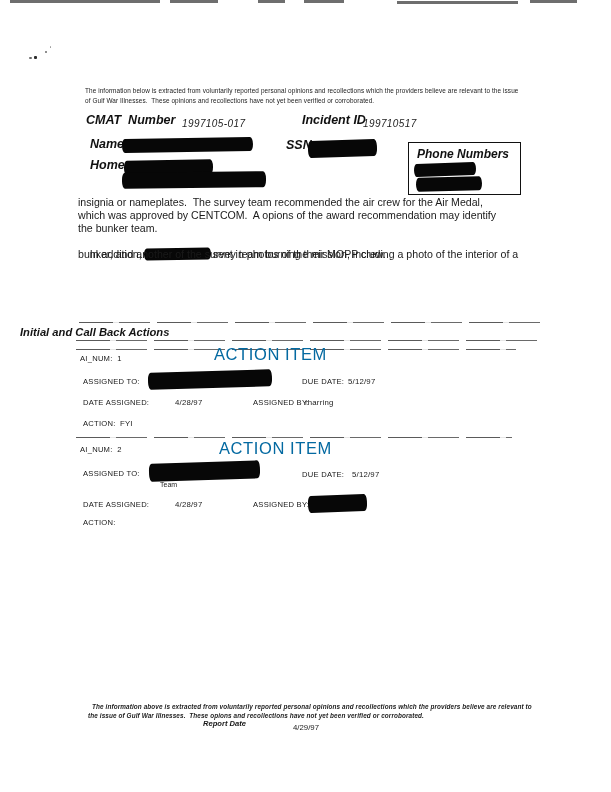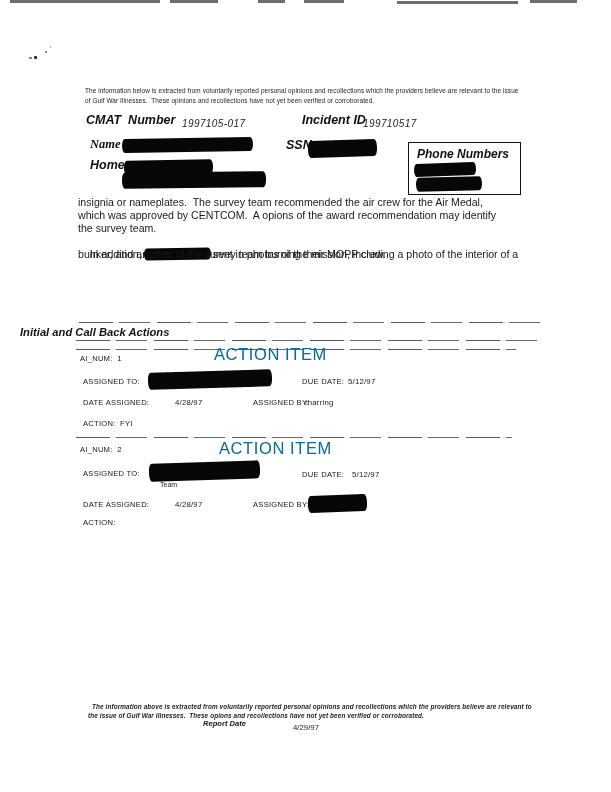--- a/index.html
+++ b/index.html
@@ -52,38 +52,38 @@
   <div class="speck" style="left:50px;top:46px;width:1px;height:2px;background:#9a9a9a;"></div>
 
   <div class="abs smallprint pre" style="left:85px;top:86px;">The information below is extracted from voluntarily reported personal opinions and recollections which the providers believe are relevant to the issue</div>
   <div class="abs smallprint pre" style="left:85px;top:95.5px;">of Gulf War Illnesses.  These opinions and recollections have not yet been verified or corroborated.</div>
 
   <div class="abs fieldlbl pre" style="left:86px;top:113px;text-align:right;">CMAT  Number</div>
   <div class="abs fieldval" style="left:182px;top:118px;">1997105-017</div>
   <div class="abs fieldlbl" style="left:302px;top:113px;">Incident ID</div>
   <div class="abs fieldval" style="left:363px;top:118px;">199710517</div>
 
-  <div class="abs fieldlbl" style="left:90px;top:137px;font-family:Liberation Serif, serif;">Name</div>
+  <div class="abs fieldlbl" style="left:90px;top:137px;">Name</div>
   <div class="redact" style="left:122px;top:138px;width:131px;height:14px;transform:rotate(-0.9deg);"></div>
   <div class="abs fieldlbl" style="left:286px;top:138px;">SSN</div>
   <div class="redact" style="left:308px;top:140px;width:69px;height:17px;transform:rotate(-2deg);"></div>
 
   <div class="phonebox">
     <div class="phonetitle">Phone Numbers</div>
     <div class="redact" style="left:5px;top:20px;width:62px;height:13px;transform:rotate(-2deg);"></div>
     <div class="redact" style="left:7px;top:34px;width:66px;height:14px;transform:rotate(-1.3deg);"></div>
   </div>
 
   <div class="abs fieldlbl" style="left:90px;top:158px;">Home</div>
   <div class="redact" style="left:124px;top:160px;width:89px;height:15px;transform:rotate(-1deg);"></div>
   <div class="redact" style="left:122px;top:172px;width:144px;height:16px;transform:rotate(-0.6deg);"></div>
 
   <div class="abs bodytext pre" style="left:78px;top:196px;">insignia or nameplates.  The survey team recommended the air crew for the Air Medal,</div>
   <div class="abs bodytext pre" style="left:78px;top:209px;">which was approved by CENTCOM.  A opions of the award recommendation may identify</div>
-  <div class="abs bodytext pre" style="left:78px;top:222px;">the survey team.</div>
+  <div class="abs bodytext pre" style="left:78px;top:222px;">the bunker team.</div>
   <div class="abs bodytext pre" style="left:78px;top:235px;">
     <span>In addition,</span><span style="display:inline-block;width:67px;height:12px;background:#070707;border-radius:3px/6px;vertical-align:-2px;margin:0 2px 0 2px;transform:rotate(-1deg);"></span><span>sent in photos of the mission, including a photo of the interior of a</span>
   </div>
   <div class="abs bodytext pre" style="left:78px;top:248px;">bunker, and another of the survey team burning their MOPP crew.</div>
 
   <div class="rule" style="left:79px;top:322px;width:463px;"></div>
   <div class="abs sectitle" style="left:0;top:326px;width:611px;text-align:left;padding-left:20px;">Initial and Call Back Actions</div>
   <div class="rule" style="left:76px;top:340px;width:468px;"></div>
   <div class="rule" style="left:76px;top:349px;width:440px;"></div>
 

